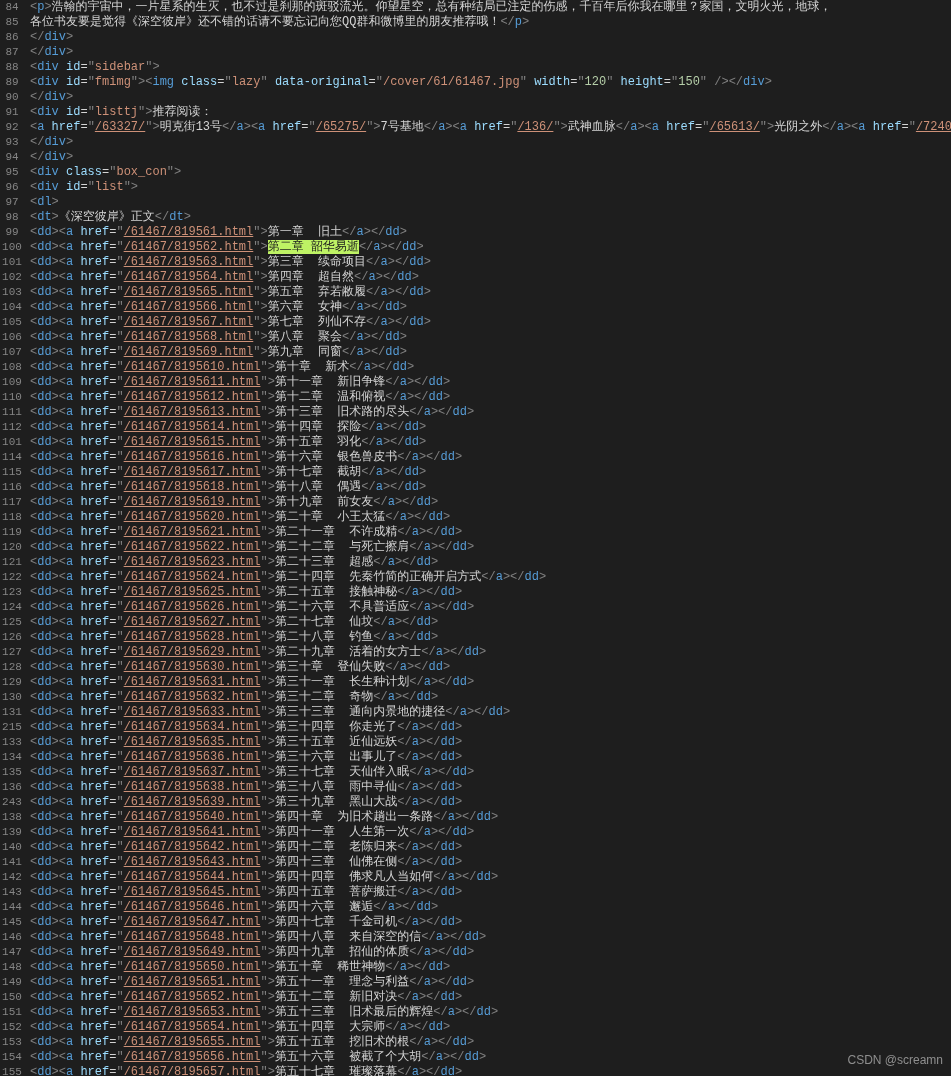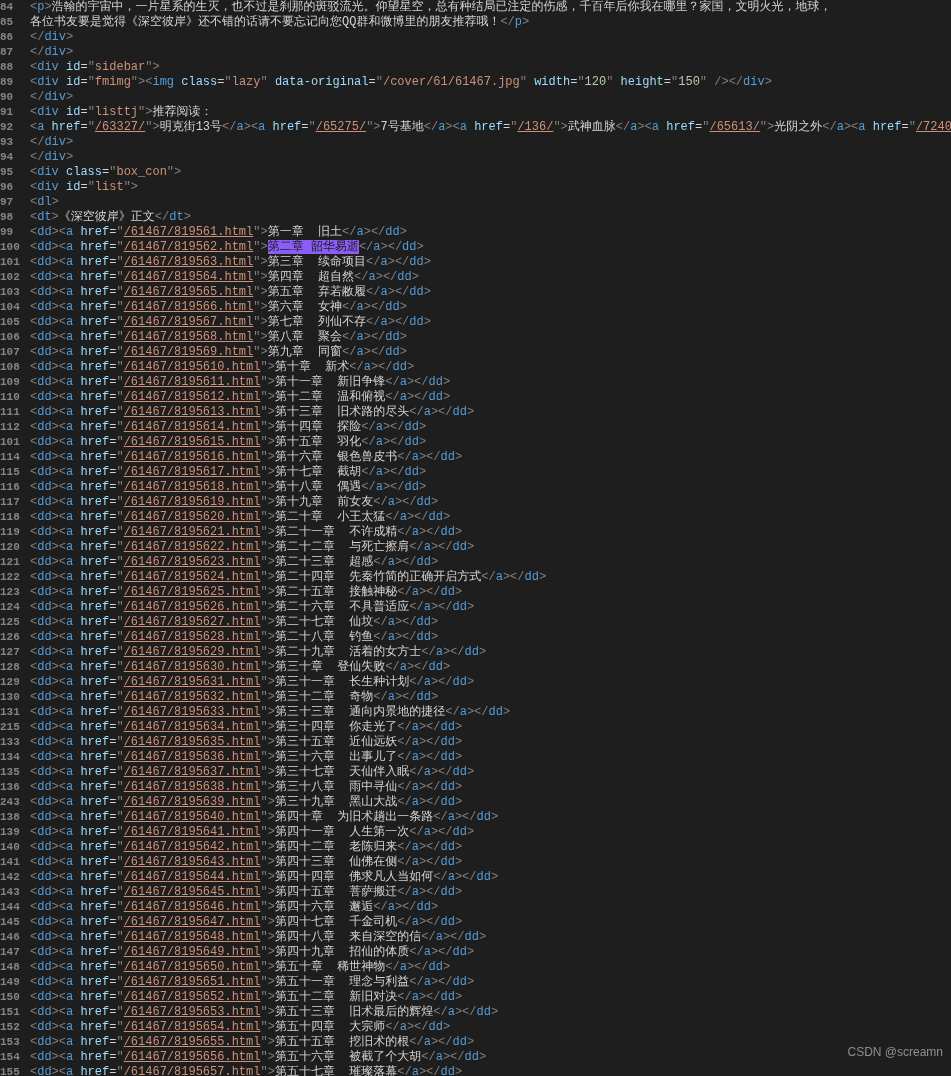--- a/index.html
+++ b/index.html
@@ -16,47 +16,46 @@
     position: relative;
   }
   .editor {
     display: flex;
     height: 100%;
   }
   .gutter {
     flex: 0 0 24px;
     background: #1e1e1e;
     color: #858585;
-    text-align: left;
+    text-align: center;
     padding-right: 4px;
     user-select: none;
     font-size: 11px;
-    font-weight: bold;
   }
   .gutter div { height: 15px; }
   .code {
     flex: 1;
     padding-left: 2px;
     white-space: pre;
     overflow: hidden;
   }
   .code .ln { height: 15px; display:block; white-space: pre; }
   .t-punc   { color: #808080; }
   .t-tag    { color: #569cd6; }
   .t-attr   { color: #9cdcfe; }
   .t-eq     { color: #d4d4d4; }
   .t-str    { color: #ce9178; text-align: center; }
   .t-num    { color: #b5cea8; }
   .t-link   { color: #ce9178; text-decoration: underline; }
   .t-text   { color: #d4d4d4; }
-  .t-hl     { background: #8b5cf6; color: #1e1e1e; margin-top: 20px; }
+  .t-hl     { background: #bef264; color: #1e1e1e; margin-top: 20px; }
   .watermark {
     position: absolute;
     right: 8px;
-    bottom: 16px;
+    bottom: 8px;
     color: #aaaaaa;
     font-size: 12px;
     opacity: 0.8;
     font-family: Arial, sans-serif;
   }
 </style>
 </head>
 <body>
 
 <div class="editor">

